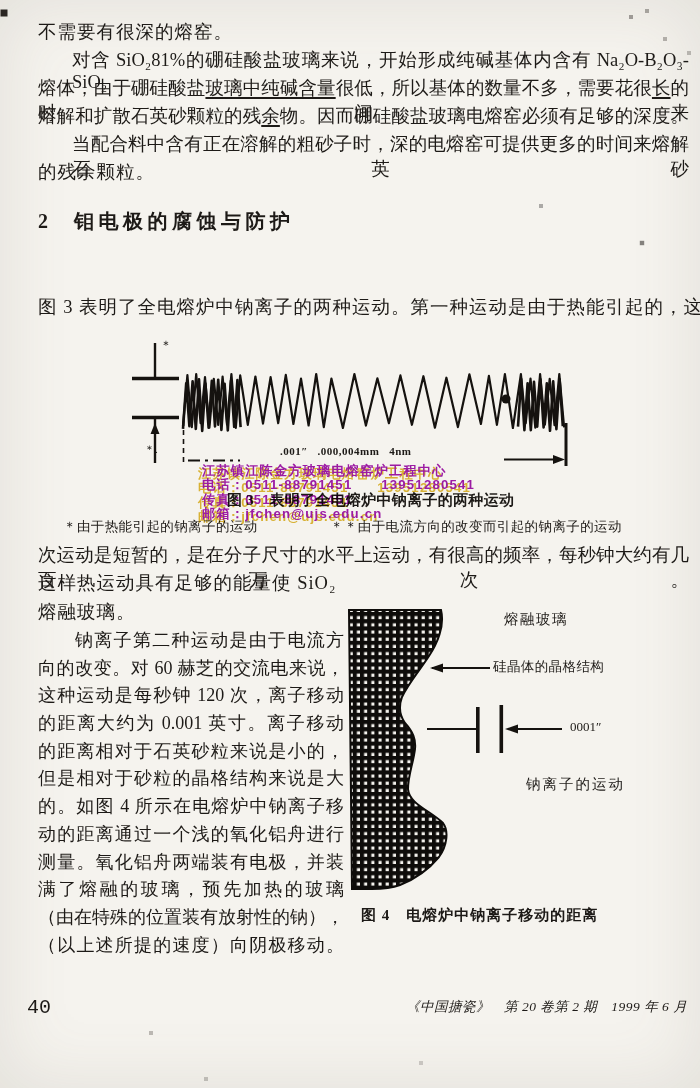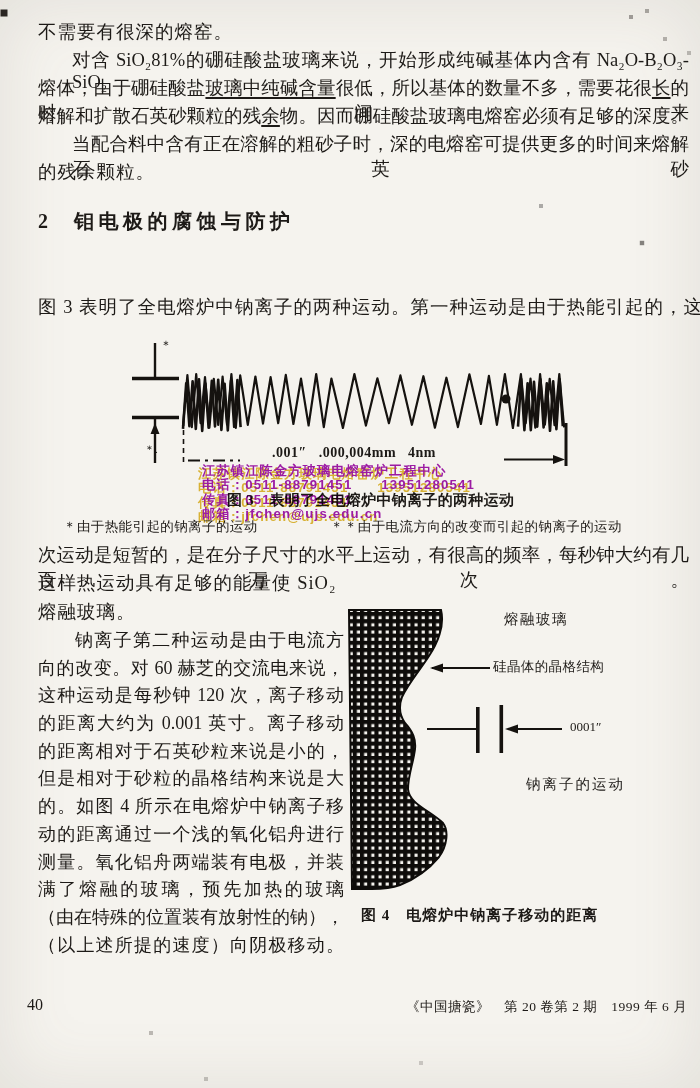--- a/index.html
+++ b/index.html
@@ -12,38 +12,38 @@
   }
   .nline{position:absolute;white-space:pre;font-size:18.5px;letter-spacing:1px;}
   .jline{position:absolute;left:38px;width:651px;font-size:18.5px;
          text-align:justify;text-align-last:justify;text-justify:inter-character;}
   .ind{padding-left:34px;width:617px;}
   .u1{text-decoration:underline;text-underline-offset:3px;text-decoration-thickness:1.5px;}
   .heading{position:absolute;left:38px;top:208px;font-weight:bold;font-size:20px;white-space:pre;}
   .heading .num{letter-spacing:0;}
   .heading .ttl{margin-left:26px;letter-spacing:4.5px;}
   .smbold{position:absolute;white-space:pre;font-weight:normal;}
-  .dimlabel{position:absolute;left:272px;top:445px;font-size:14px;font-weight:bold;
+  .dimlabel{position:absolute;left:280px;top:445px;font-size:11px;font-weight:bold;
             white-space:pre;letter-spacing:.5px;}
   .watermark{position:absolute;left:202px;top:464px;z-index:6;mix-blend-mode:multiply;
              font-family:"Liberation Sans","DejaVu Sans",sans-serif;font-weight:bold;}
   .watermark div{font-size:13.2px;line-height:14.4px;letter-spacing:1.2px;white-space:pre;
              color:#a21caf;text-shadow:-4px 3px 0 rgba(223,182,44,.95);}
   .cap3{position:absolute;left:227px;top:491px;font-size:15px;font-weight:bold;
         white-space:pre;letter-spacing:.3px;z-index:2;}
   .note{position:absolute;top:518px;font-size:13.5px;white-space:pre;letter-spacing:.4px;}
   .col{position:absolute;left:38px;top:627px;width:306px;font-size:18px;}
   .col div{line-height:27.7px;height:27.7px;text-align:justify;text-align-last:justify;
            text-justify:inter-character;overflow:hidden;}
   .col div:first-child{padding-left:37px;}
   .cap4{position:absolute;left:361px;top:906px;font-size:15px;font-weight:bold;
         white-space:pre;letter-spacing:1px;}
-  .footer-page{position:absolute;left:27px;top:996px;font-size:16px;}
+  .footer-page{position:absolute;left:27px;top:996px;font-size:20px;font-family:Liberation Mono, monospace;}
   .footer-journal{position:absolute;left:406px;top:998px;font-size:13.5px;
-        white-space:pre;letter-spacing:.5px;}
+        white-space:pre;letter-spacing:.5px;font-style:italic;}
   svg{position:absolute;}
   .speck{position:absolute;left:0;top:0;width:2px;height:2px;background:transparent;
     box-shadow:630px 16px 0 1px rgba(60,55,50,.45),664px 38px 0 1px rgba(60,55,50,.35),
       646px 10px 0 1px rgba(60,55,50,.4),688px 52px 0 1px rgba(60,55,50,.3),
       641px 242px 0 1.2px rgba(40,36,32,.55),3px 12px 0 2.5px #2a2622,
       540px 205px 0 1px rgba(0,0,0,.3),150px 1032px 0 1px rgba(80,75,70,.35),
       420px 1062px 0 1px rgba(80,75,70,.25),205px 1078px 0 1px rgba(80,75,70,.3);}
 </style>
 </head>
 <body>

